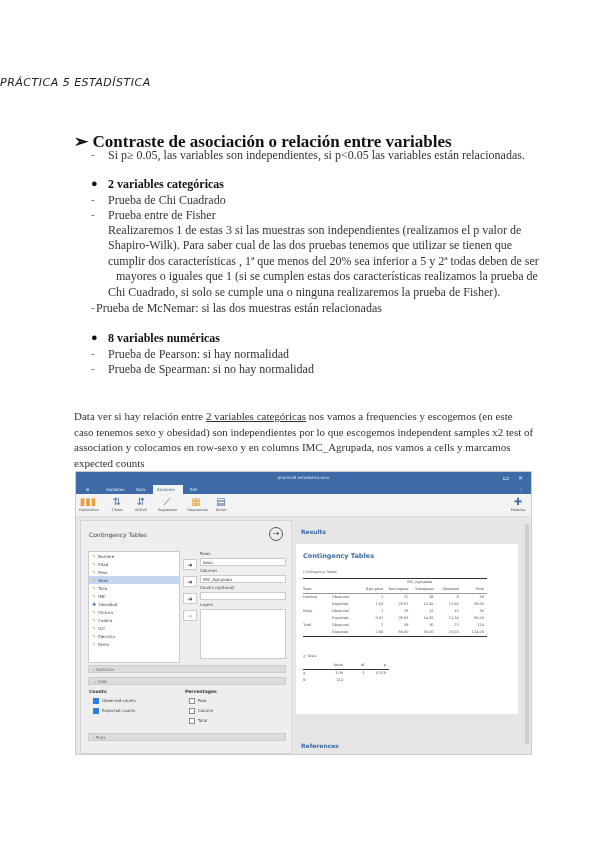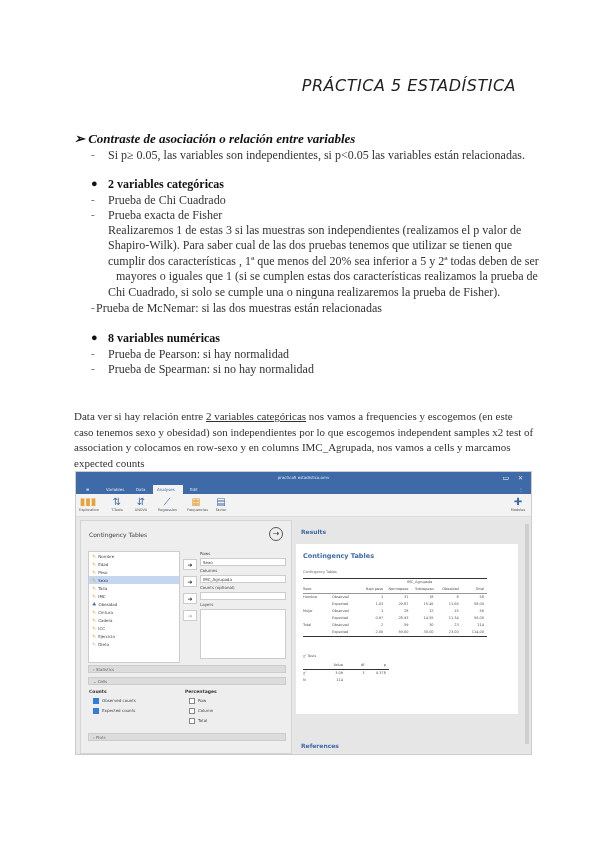--- a/index.html
+++ b/index.html
@@ -1,18 +1,18 @@
 <!DOCTYPE html>
 <html><head>
 <meta charset="utf-8">
 <style>
   html,body{margin:0;padding:0;background:#fff;}
   body{width:600px;height:848px;position:relative;overflow:hidden;font-family:"Liberation Serif","DejaVu Serif",serif;color:#333;}
-  .title{position:absolute;top:76px;left:0;width:516px;text-align:right;font-family:"DejaVu Sans",sans-serif;font-style:italic;font-size:16px;letter-spacing:0.5px;color:#222;}
-  .h1{position:absolute;left:74px;top:131px;font-size:13px;font-weight:bold;color:#111;font-style:italic;}
+  .title{position:absolute;top:76px;left:0;width:516px;text-align:left;font-family:"DejaVu Sans",sans-serif;font-style:italic;font-size:11px;letter-spacing:0.5px;color:#222;}
+  .h1{position:absolute;left:74px;top:131px;font-size:17px;font-weight:bold;color:#111;}
   .line{position:absolute;font-size:12px;line-height:14px;white-space:nowrap;color:#333;}
   .dash{position:absolute;left:91px;font-size:11px;color:#555;}
   .bul{position:absolute;left:91px;font-size:11px;color:#111;}
   .bold{font-weight:bold;color:#111;}
   .para{position:absolute;left:74px;top:409px;width:460px;font-size:11px;line-height:15.5px;color:#333;}
   .u{text-decoration:underline;}
   
   .app{position:absolute;left:75px;top:471px;width:455px;height:282px;background:#e8e8e8;border:1px solid #ccc;overflow:hidden;font-family:"DejaVu Sans",sans-serif;}
   .titlebar{height:12px;background:#3e6ba8;color:#dfe7f3;font-size:4px;text-align:center;line-height:12px;position:relative;}
   .tabs{height:10px;background:#3e6ba8;position:relative;}
@@ -66,21 +66,21 @@
 
 <span class="dash" style="top:148px">-</span>
 <div class="line" style="left:108px;top:148px">Si p≥ 0.05, las variables son independientes, si p&lt;0.05 las variables están relacionadas.</div>
 
 <span class="bul" style="top:177px">●</span>
 <div class="line bold" style="left:108px;top:177px">2 variables categóricas</div>
 
 <span class="dash" style="top:193px">-</span>
 <div class="line" style="left:108px;top:193px">Prueba de Chi Cuadrado</div>
 <span class="dash" style="top:208px">-</span>
-<div class="line" style="left:108px;top:208px">Prueba exacta de Fisher</div>
+<div class="line" style="left:108px;top:208px">Prueba entre de Fisher</div>
 
 <div class="line" style="left:108px;top:223px">Realizaremos 1 de estas 3 si las muestras son independientes (realizamos el p valor de</div>
 <div class="line" style="left:108px;top:238px">Shapiro-Wilk). Para saber cual de las dos pruebas tenemos que utilizar se tienen que</div>
 <div class="line" style="left:108px;top:254px">cumplir dos características , 1ª que menos del 20% sea inferior a 5 y 2ª todas deben de ser</div>
 <div class="line" style="left:116px;top:269px">mayores o iguales que 1 (si se cumplen estas dos características realizamos la prueba de</div>
 <div class="line" style="left:108px;top:285px">Chi Cuadrado, si solo se cumple una o ninguna realizaremos la prueba de Fisher).</div>
 
 <span class="dash" style="top:301px">-</span>
 <div class="line" style="left:96px;top:301px">Prueba de McNemar: si las dos muestras están relacionadas</div>
 

